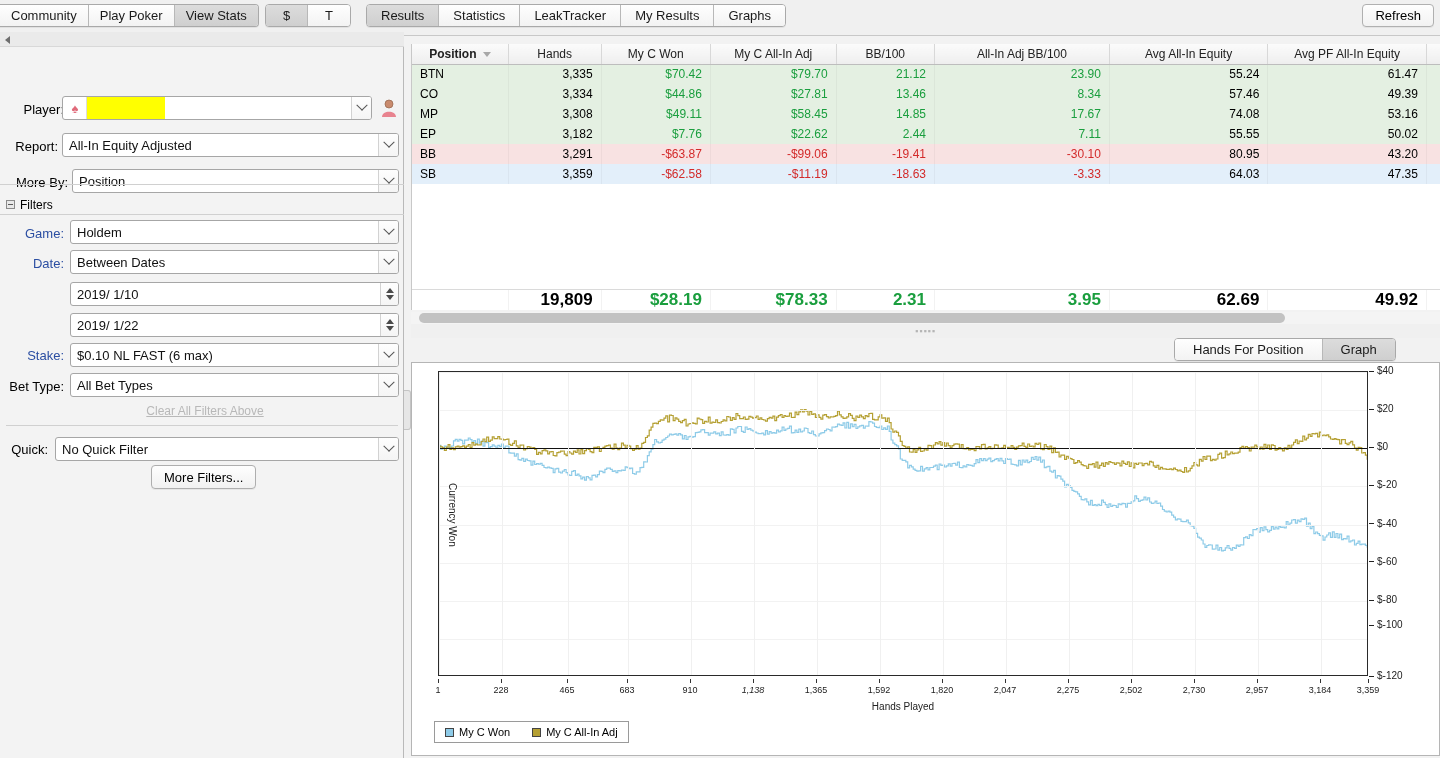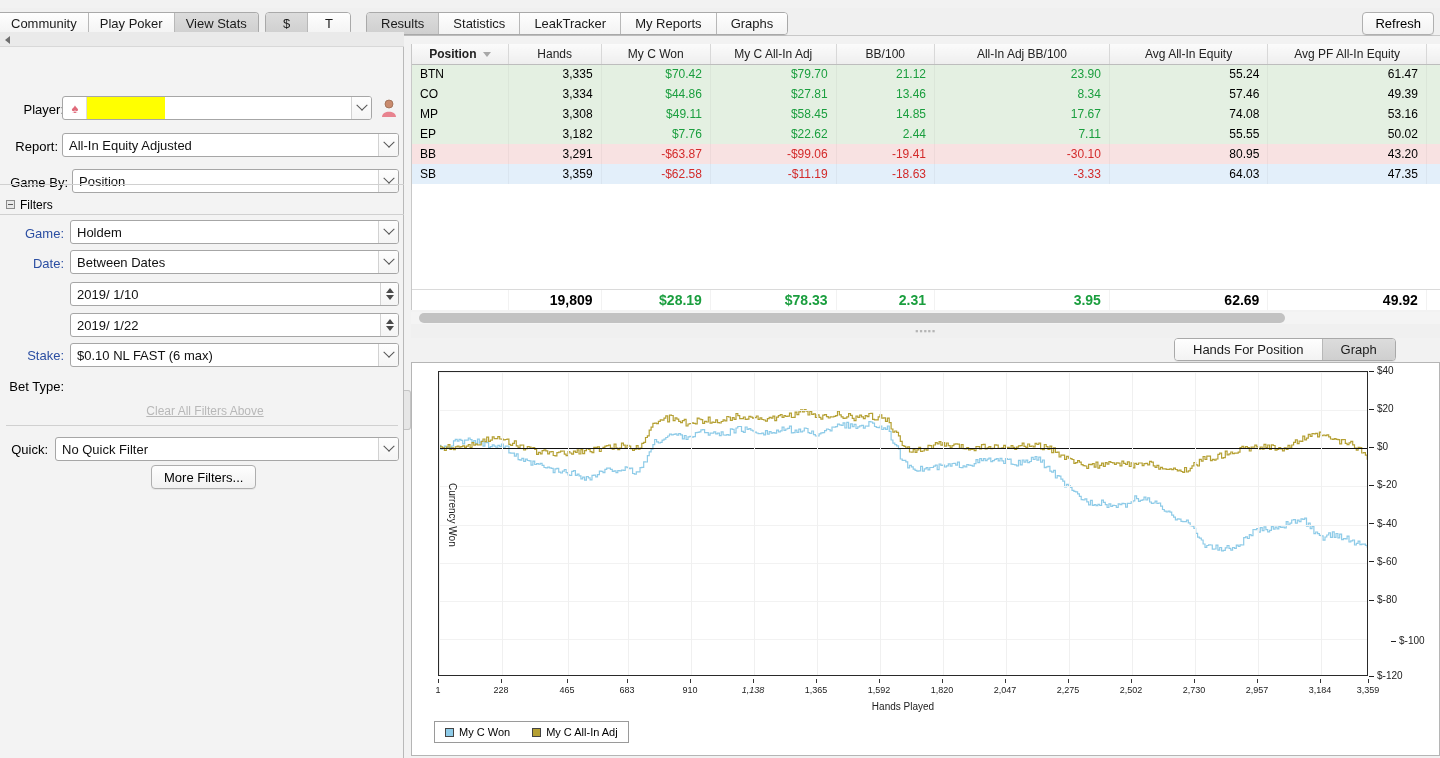--- a/index.html
+++ b/index.html
@@ -10,21 +10,21 @@
     background: #ffffff;
     font-family: "Liberation Sans", sans-serif;
     font-size: 12px;
     color: #000;
     -webkit-font-smoothing: antialiased;
   }
   #app { position: relative; width: 1440px; height: 758px; background: #f2f2f2; }
 
   
   .toolbar {
-    position: absolute; top: 8px; left: 0; width: 1440px; height: 28px;
+    position: absolute; top: 0; left: 0; width: 1440px; height: 36px;
     background: #f0f0f0;
     border-bottom: 1px solid #c8c8c8;
   }
   .seg-group {
     position: absolute; display: flex;
     border: 1px solid #a9a9a9; border-radius: 4px;
     overflow: hidden;
     background: #fcfcfc;
     box-shadow: 0 1px 0 rgba(0,0,0,0.06);
     height: 23px;
@@ -180,21 +180,21 @@
   tr.sel  td { background: #e3effa; }
   .pos { color: #1a9e3e; }
   .neg { color: #d32a2a; }
 
   .totalrow {
     position: absolute; left: 0; top: 245px; width: 1029px; height: 20px;
     border-top: 1px solid #dadada;
     background: #fff;
   }
   .totalrow table { border-collapse: collapse; width: 1168px; table-layout: fixed; }
-  .totalrow td { height: 20px; font-size: 14px; font-weight: bold; padding: 0 8px; text-align: right; white-space: nowrap; border-right: 1px solid rgba(0,0,0,0.05); }
+  .totalrow td { height: 20px; font-size: 17px; font-weight: bold; padding: 0 8px; text-align: right; white-space: nowrap; border-right: 1px solid rgba(0,0,0,0.05); }
 
   .hscroll {
     position: absolute; left: 411px; top: 312px; width: 1029px; height: 12px;
     background: #f4f4f4;
   }
   .hscroll .thumb {
     position: absolute; left: 8px; top: 1px; height: 10px; width: 866px;
     background: #c2c2c2; border-radius: 5px;
   }
   .splitter {
@@ -273,21 +273,21 @@
 
     <div class="seg-group" id="grp-money">
       <div class="seg-btn active">$</div>
       <div class="seg-btn">T</div>
     </div>
 
     <div class="seg-group" id="grp-tabs">
       <div class="seg-btn active">Results</div>
       <div class="seg-btn">Statistics</div>
       <div class="seg-btn">LeakTracker</div>
-      <div class="seg-btn">My Reports</div>
+      <div class="seg-btn">My Results</div>
       <div class="seg-btn">Graphs</div>
     </div>
 
     <div class="refresh-btn">Refresh</div>
   </div>
 
   <div class="sidebar">
 
     <div class="sb-collapse">
       <div class="tri"></div>
@@ -305,21 +305,21 @@
       <path d="M2 19 C2 12 16 12 16 19 Z" fill="#e8838f"></path>
       <circle cx="9" cy="6" r="4" fill="none" stroke="#9a6b52" stroke-width="0.8"></circle>
     </svg>
 
     <div class="lbl" style="position:absolute; left:8px; top:107px; width:50px;">Report:</div>
     <div class="field" style="position:absolute; left:62px; top:101px; width:337px;">
       <div class="txt">All-In Equity Adjusted</div>
       <div class="chev"></div>
     </div>
 
-    <div class="lbl" style="position:absolute; left:8px; top:143px; width:60px;">Game By:</div>
+    <div class="lbl" style="position:absolute; left:8px; top:143px; width:60px;">More By:</div>
     <div class="field" style="position:absolute; left:72px; top:137px; width:327px;">
       <div class="txt">Position</div>
       <div class="chev"></div>
     </div>
 
     <div style="position:absolute; left:6px; top:166px; font-size:12px;">
       <span class="fbox"></span><span>Filters</span>
     </div>
     <div class="divider" style="left:0px; top:152px; width:404px;"></div>
     <div class="divider" style="left:0px; top:182px; width:404px;"></div>
@@ -352,20 +352,24 @@
       </div>
     </div>
 
     <div class="lbl blue" style="position:absolute; left:8px; top:316px; width:56px;">Stake:</div>
     <div class="field" style="position:absolute; left:70px; top:311px; width:329px;">
       <div class="txt">$0.10 NL FAST (6 max)</div>
       <div class="chev"></div>
     </div>
 
     <div class="lbl" style="position:absolute; left:2px; top:347px; width:62px;">Bet Type:</div>
+    <div class="field" style="position:absolute; left:70px; top:341px; width:329px;">
+      <div class="txt">All Bet Types</div>
+      <div class="chev"></div>
+    </div>
 
     <div class="clear-link" style="left:70px; top:372px; width:270px;">Clear All Filters Above</div>
     <div class="divider" style="left:6px; top:393px; width:392px;"></div>
 
     <div class="lbl" style="position:absolute; left:0px; top:410px; width:48px;">Quick:</div>
     <div class="field" style="position:absolute; left:55px; top:405px; width:344px;">
       <div class="txt">No Quick Filter</div>
       <div class="chev"></div>
     </div>
 
@@ -524,21 +528,21 @@
     </div>
 
     <div class="yaxis" id="yaxis">
         <div class="ytick" style="top: -6px;"><span class="dash"></span>$40</div>
         <div class="ytick" style="top: 32.125px;"><span class="dash"></span>$20</div>
         <div class="ytick" style="top: 70.25px;"><span class="dash"></span>$0</div>
         <div class="ytick" style="top: 108.375px;"><span class="dash"></span>$-20</div>
         <div class="ytick" style="top: 146.5px;"><span class="dash"></span>$-40</div>
         <div class="ytick" style="top: 184.625px;"><span class="dash"></span>$-60</div>
         <div class="ytick" style="top: 222.75px;"><span class="dash"></span>$-80</div>
-        <div class="ytick" style="top: 264px; margin-left: 22px;"><span class="dash"></span>$-100</div>
+        <div class="ytick" style="top: 248px;"><span class="dash"></span>$-100</div>
         <div class="ytick" style="top: 299px;"><span class="dash"></span>$-120</div>
       </div>
     <div class="ylabel">Currency Won</div>
 
     <div class="xaxis" id="xaxis">
       <div class="xlabel">Hands Played</div>
     <div class="xtickmark" style="left: 0px;"></div>
         <div class="xtick" style="left: 0px;">1</div>
         <div class="xtickmark" style="left: 63px;"></div>
         <div class="xtick" style="left: 63px;">228</div>

